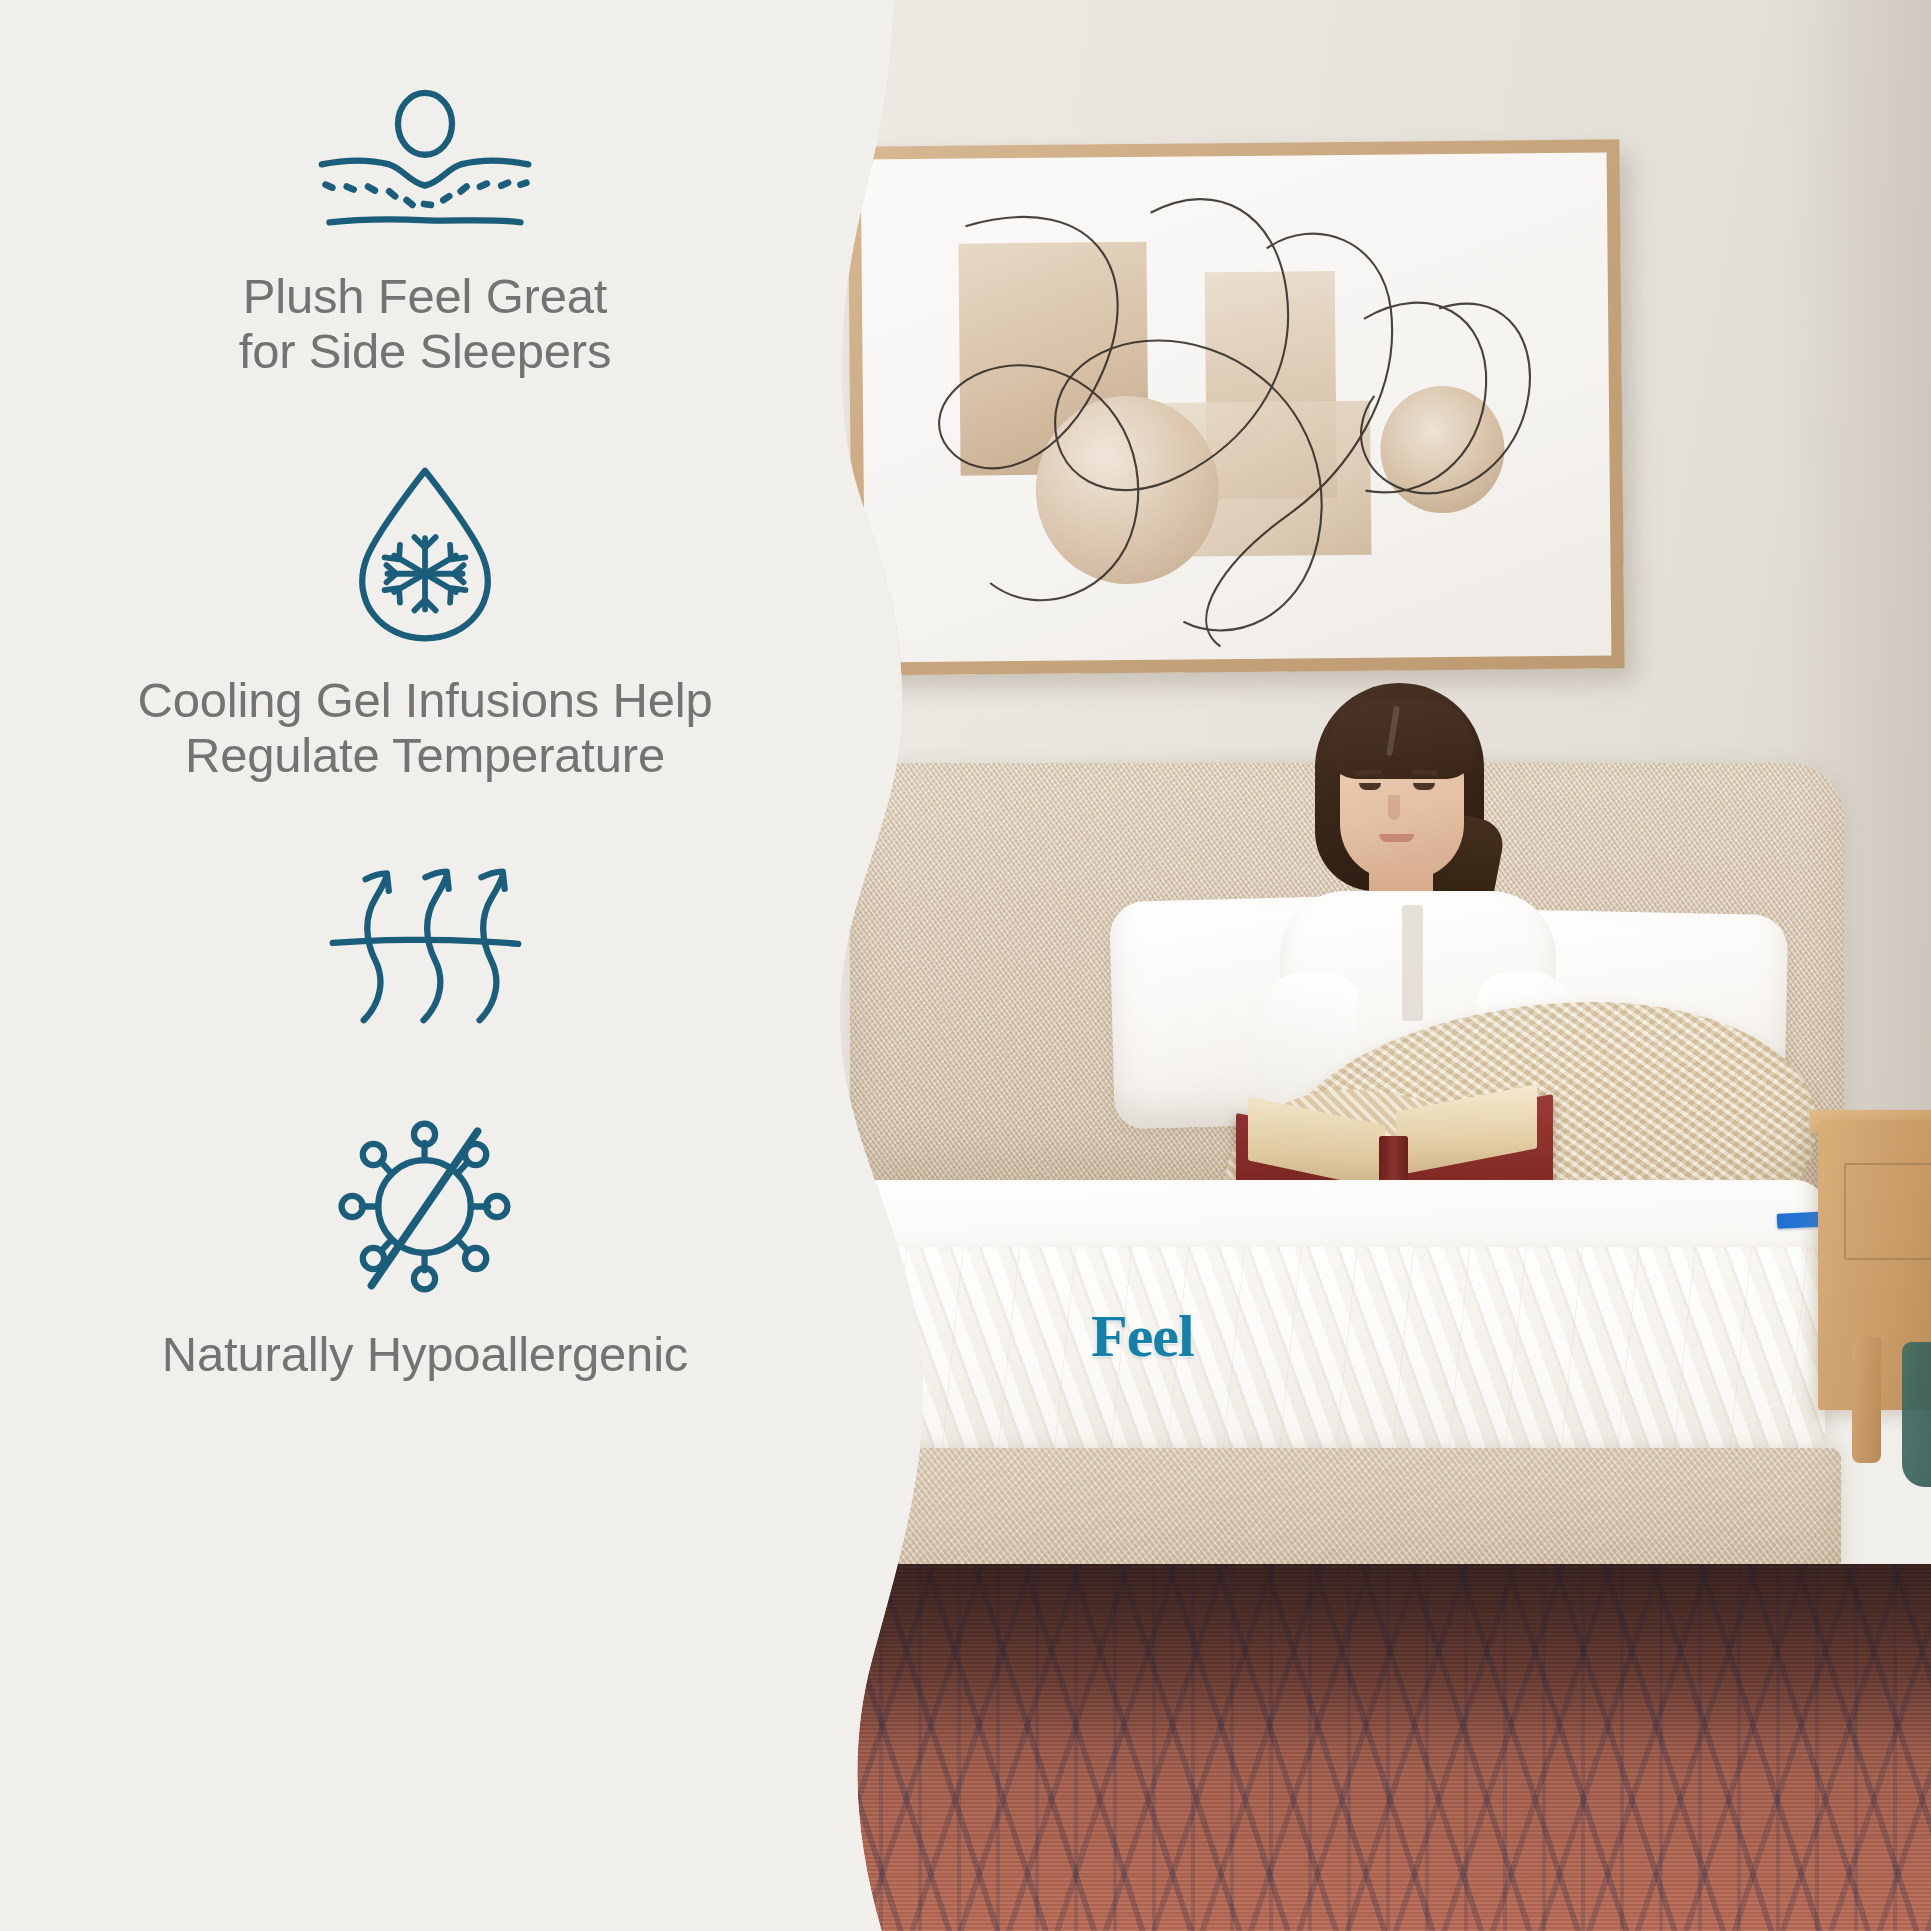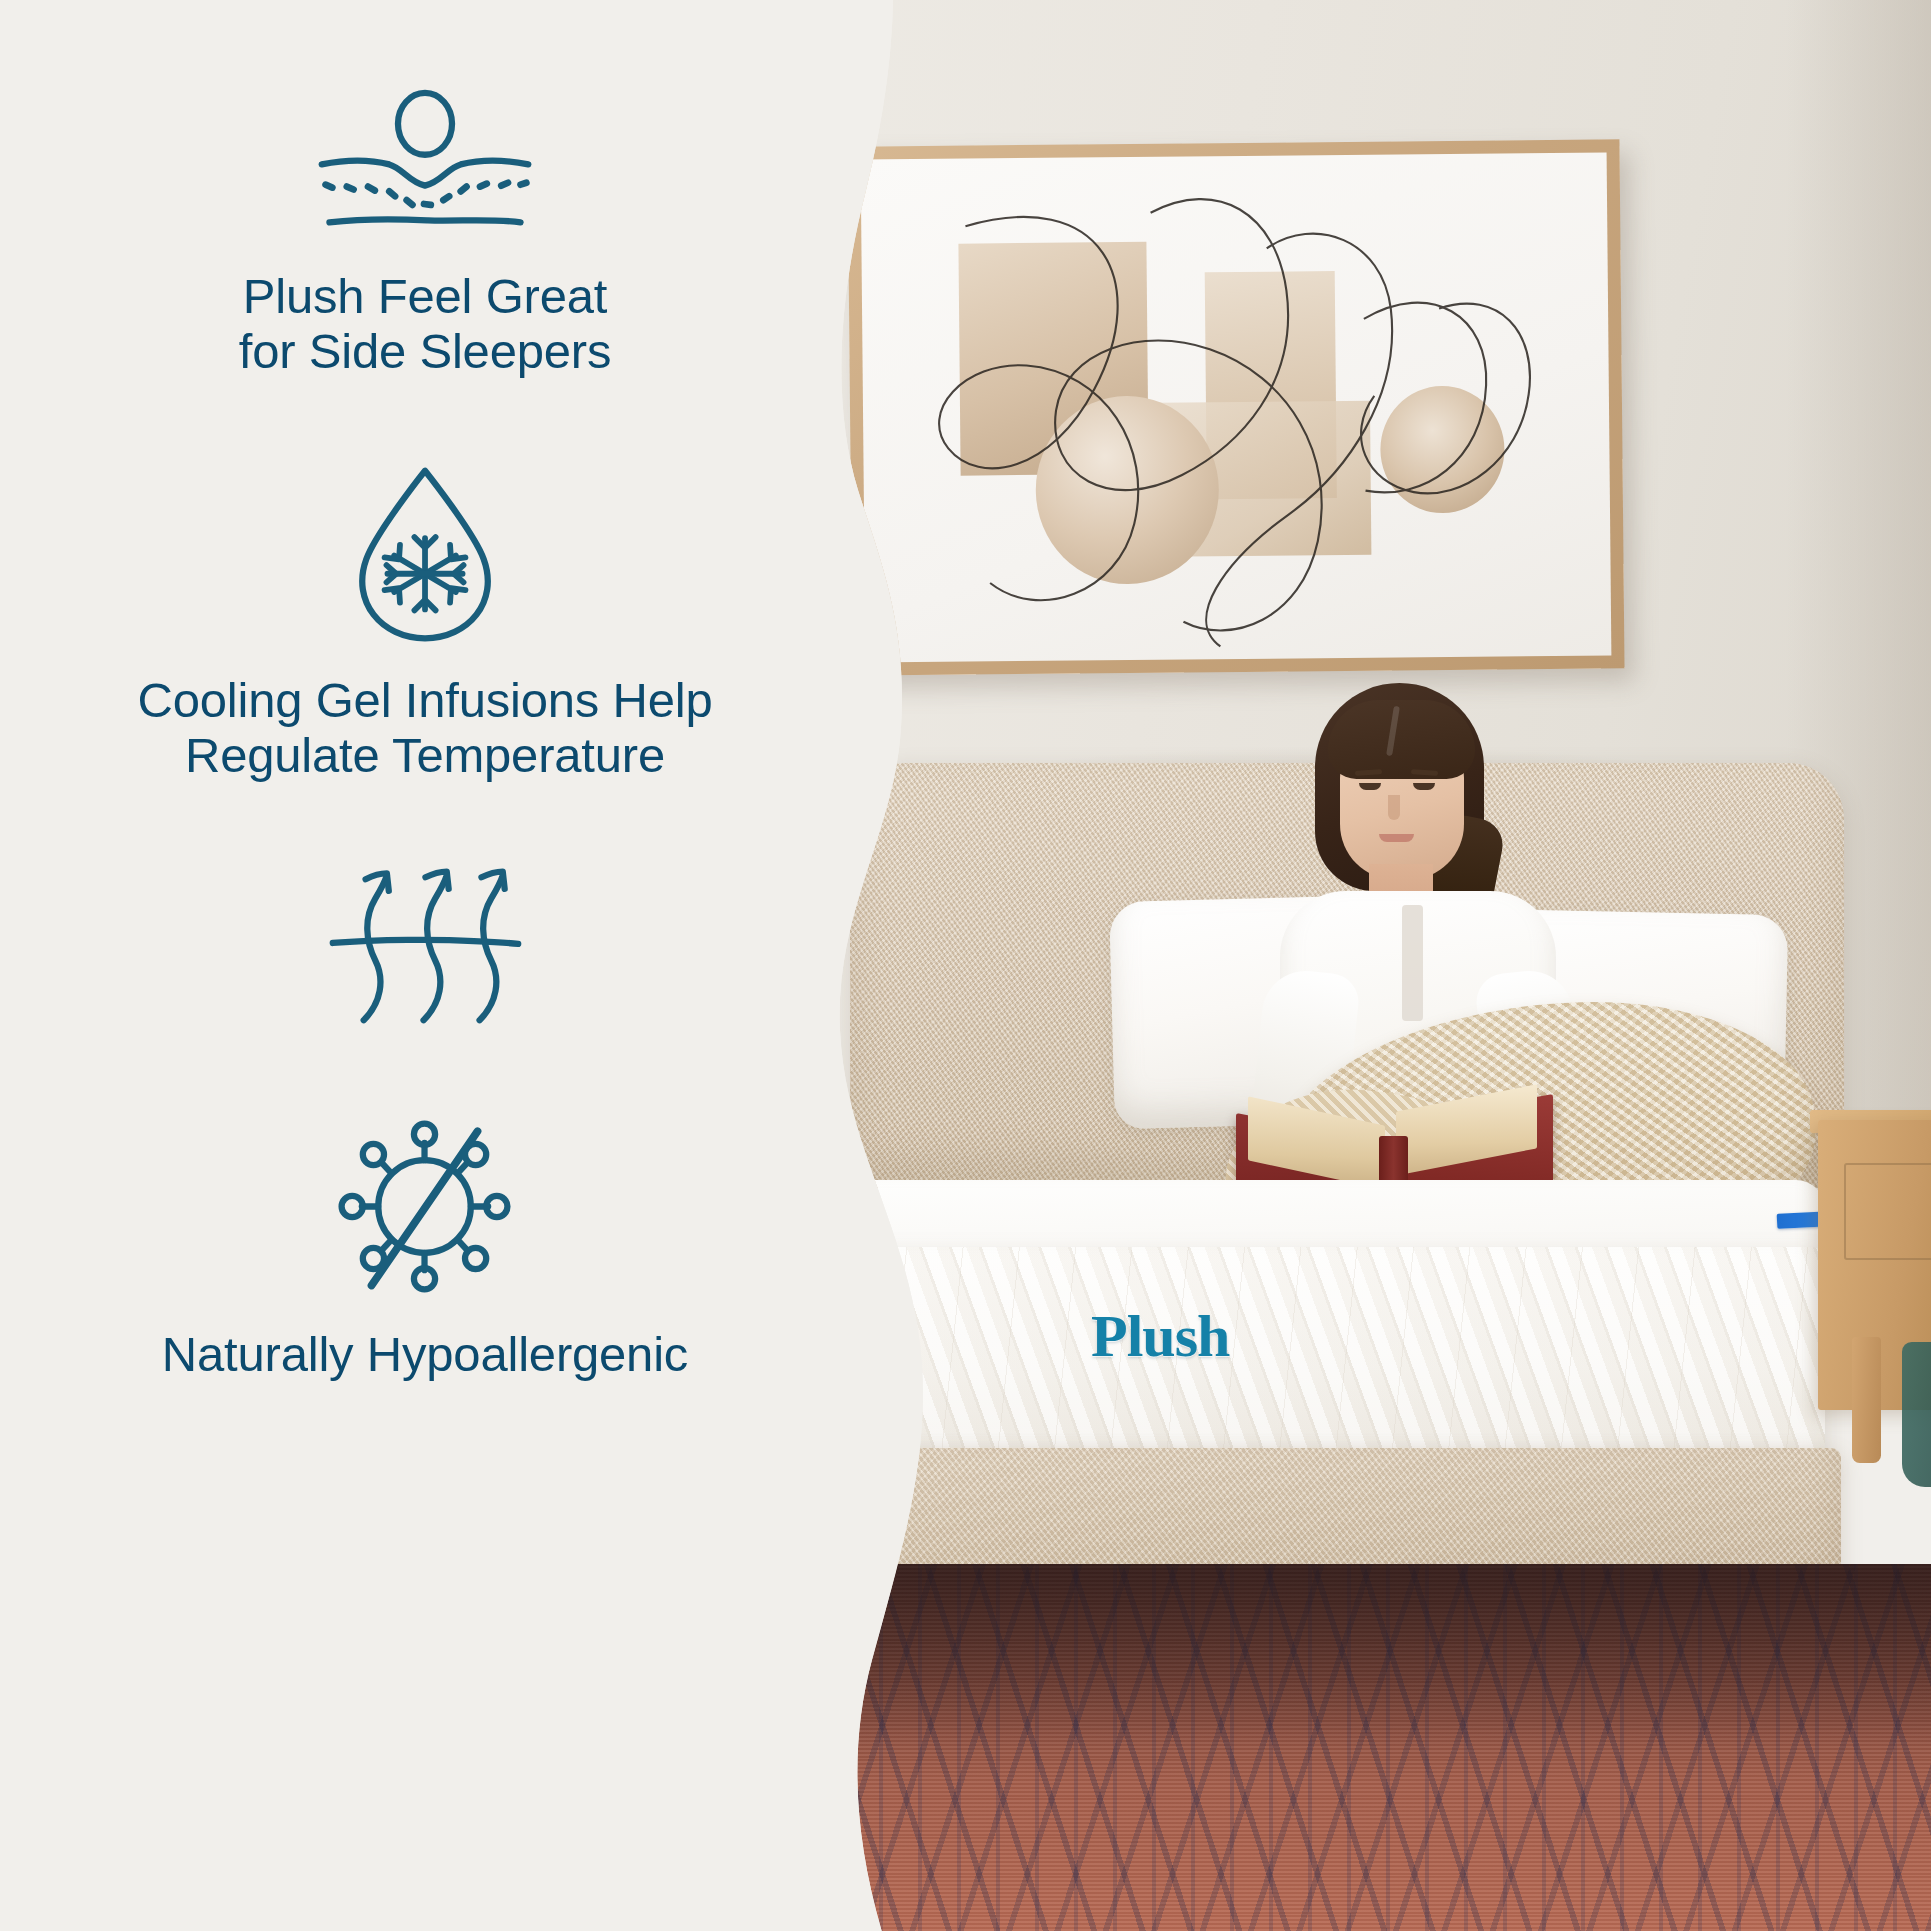--- a/index.html
+++ b/index.html
@@ -264,21 +264,21 @@
     align-items:center; justify-content:flex-start;
     padding-top:68px;
   }
   .feature {
     width:753px;
     display:flex; flex-direction:column; align-items:center;
     text-align:center;
   }
   .feat-icon { display:block; }
   .feat-label {
-    color:#0c4a6e;
+    color:#737373;
     font-size:49px;
     line-height:1.13;
     font-weight:400;
     letter-spacing:-0.2px;
     white-space:pre-line;
   }
   #feature-0 { margin-top:21px; }
   #feature-0 .feat-label { margin-top:31px; }
   #feature-1 { margin-top:83px; }
   #feature-1 .feat-label { margin-top:23px; }
@@ -358,21 +358,21 @@
     <div id="book">
       <div class="bk" id="bk-cover-l"></div>
       <div class="bk" id="bk-cover-r"></div>
       <div class="bk" id="bk-page-l"></div>
       <div class="bk" id="bk-page-r"></div>
       <div class="bk" id="bk-spine"></div>
     </div>
 
     <div id="mattress-top"></div>
     <div id="mattress-face"></div>
-    <div id="mattress-logo">Plush</div>
+    <div id="mattress-logo">Feel</div>
     <div id="mattress-tag"></div>
 
     <div id="bed-base"></div>
     <div class="bed-leg" id="leg-1"></div>
 
     <div id="ns-top"></div>
     <div id="nightstand"></div>
     <div id="ns-drawer"></div>
     <div id="ns-leg"></div>
     <div id="vase"></div>

